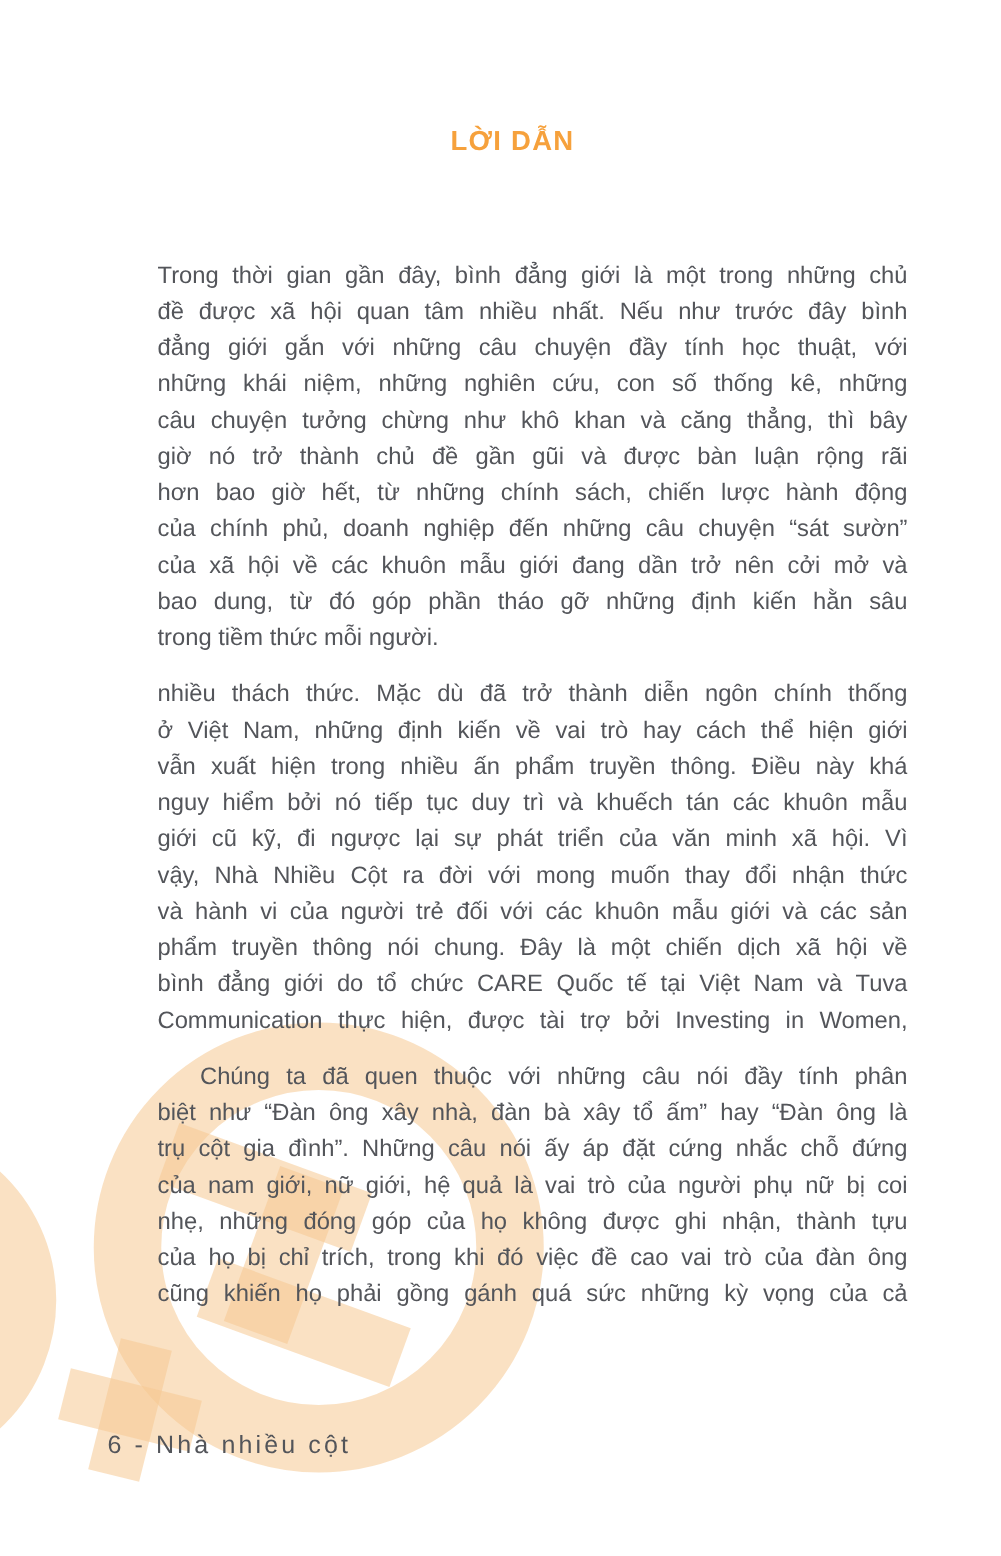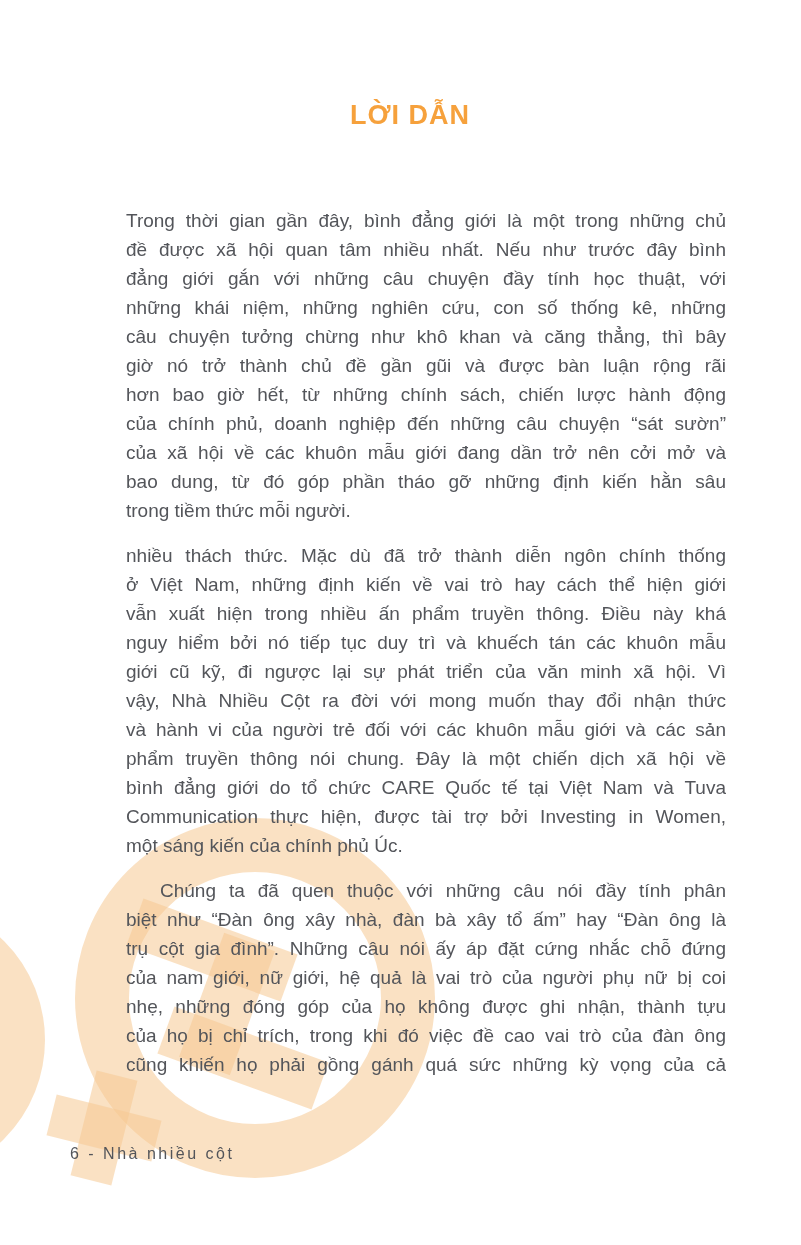--- a/index.html
+++ b/index.html
@@ -16,21 +16,21 @@
     overflow:hidden;
     font-family:"Liberation Sans","DejaVu Sans",sans-serif;
   }
   .watermark{
     position:absolute;left:0;top:0;width:801px;height:1245px;
     pointer-events:none;
   }
   .title{
     position:absolute;left:110px;top:100px;width:600px;margin:0;
     text-align:center;
-    font-size:27px;font-weight:800;letter-spacing:1px;
+    font-size:22px;font-weight:800;letter-spacing:1px;
     color:var(--accent);
   }
   .body-text{
     position:absolute;left:110px;top:190px;width:600px;
     color:var(--text);
   }
   .paragraph{margin:16px;padding:0;}
   .line{
     display:block;
     width:600px;
@@ -40,22 +40,22 @@
     text-align:justify;
     text-align-last:justify;
     -moz-text-align-last:justify;
     white-space:normal;
     overflow:hidden;
     height:29px;
   }
   .line.indent{padding-left:34px;}
   .line.last{text-align-last:left;-moz-text-align-last:left;}
   .footer{
-    position:absolute;left:70px;top:1145px;
-    font-size:16px;letter-spacing:2.5px;
+    position:absolute;left:86px;top:1145px;
+    font-size:20px;letter-spacing:2.5px;
     color:var(--text);
     text-align:right;
   }
 </style>
 </head>
 <body>
 
 <div class="page">
 
   <svg class="watermark" viewBox="0 0 801 1245" xmlns="http://www.w3.org/2000/svg" aria-hidden="true">
@@ -96,21 +96,20 @@
         <span class="line">nhiều thách thức. Mặc dù đã trở thành diễn ngôn chính thống</span>
         <span class="line">ở Việt Nam, những định kiến về vai trò hay cách thể hiện giới</span>
         <span class="line">vẫn xuất hiện trong nhiều ấn phẩm truyền thông. Điều này khá</span>
         <span class="line">nguy hiểm bởi nó tiếp tục duy trì và khuếch tán các khuôn mẫu</span>
         <span class="line">giới cũ kỹ, đi ngược lại sự phát triển của văn minh xã hội. Vì</span>
         <span class="line">vậy, Nhà Nhiều Cột ra đời với mong muốn thay đổi nhận thức</span>
         <span class="line">và hành vi của người trẻ đối với các khuôn mẫu giới và các sản</span>
         <span class="line">phẩm truyền thông nói chung. Đây là một chiến dịch xã hội về</span>
         <span class="line">bình đẳng giới do tổ chức CARE Quốc tế tại Việt Nam và Tuva</span>
         <span class="line">Communication thực hiện, được tài trợ bởi Investing in Women,</span>
-        <span class="line last">một sáng kiến của chính phủ Úc.</span>
       </p>
       <p class="paragraph">
         <span class="line indent">Chúng ta đã quen thuộc với những câu nói đầy tính phân</span>
         <span class="line">biệt như “Đàn ông xây nhà, đàn bà xây tổ ấm” hay “Đàn ông là</span>
         <span class="line">trụ cột gia đình”. Những câu nói ấy áp đặt cứng nhắc chỗ đứng</span>
         <span class="line">của nam giới, nữ giới, hệ quả là vai trò của người phụ nữ bị coi</span>
         <span class="line">nhẹ, những đóng góp của họ không được ghi nhận, thành tựu</span>
         <span class="line">của họ bị chỉ trích, trong khi đó việc đề cao vai trò của đàn ông</span>
         <span class="line">cũng khiến họ phải gồng gánh quá sức những kỳ vọng của cả</span>
       </p>

